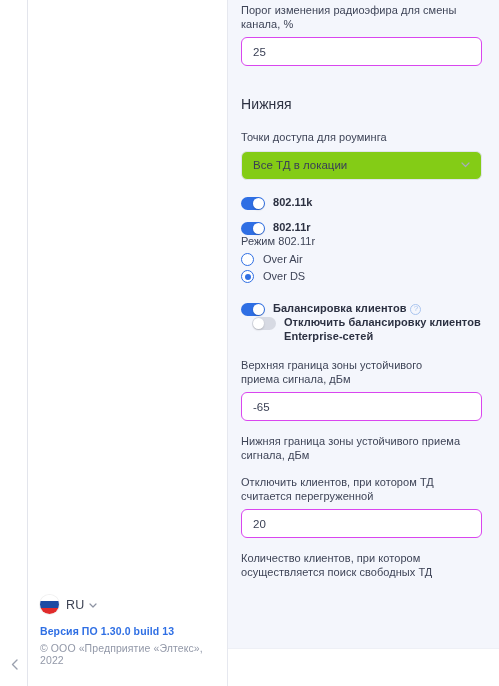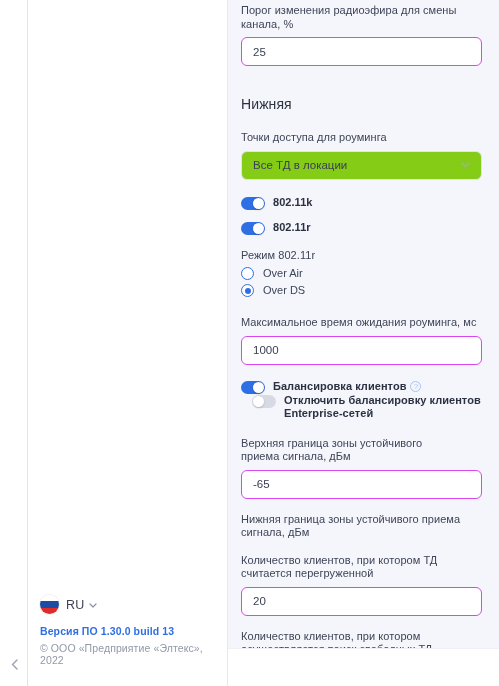--- a/index.html
+++ b/index.html
@@ -337,38 +337,34 @@
         <span class="toggle-label">802.11k</span>
       </div>
 
       <div class="toggle-row" style="margin-top:11px;">
         <span class="toggle on">
             <span class="knob"></span>
           </span>
         <span class="toggle-label">802.11r</span>
       </div>
 
-      <div style="margin-top:14px;">
+      <div style="">
         <div class="field-label" style="margin-bottom:5px;">Режим 802.11r</div>
 
         <div class="radio-row">
           <span class="radio"></span>
           <span class="radio-label">Over Air</span>
         </div>
 
         <div class="radio-row">
           <span class="radio checked"></span>
           <span class="radio-label">Over DS</span>
         </div>
       </div>
 
-      <div class="field" style="margin-top:15px;">
-        <div class="field-label">Максимальное время ожидания роуминга, мс</div>
-        <div class="input">1000</div>
-      </div>
 
       <div class="toggle-row" style="margin-top:15px;">
         <span class="toggle on">
             <span class="knob"></span>
           </span>
         <span class="toggle-label">
           <span>Балансировка клиентов</span><span class="help-icon">?</span>
         </span>
       </div>
 
@@ -382,21 +378,21 @@
       <div class="field" style="margin-top:16px;">
         <div class="field-label" style="max-width:222px;">Верхняя граница зоны устойчивого приема сигнала, дБм</div>
         <div class="input">-65</div>
       </div>
 
       <div class="field" style="margin-top:14px;">
         <div class="field-label">Нижняя граница зоны устойчивого приема сигнала, дБм</div>
       </div>
 
       <div class="field" style="margin-top:14px;">
-        <div class="field-label">Количество клиентов, при котором ТД считается перегруженной</div>
+        <div class="field-label">Отключить клиентов, при котором ТД считается перегруженной</div>
         <div class="input">20</div>
       </div>
 
       <div class="field" style="margin-top:14px;">
         <div class="field-label">Количество клиентов, при котором осуществляется поиск свободных ТД</div>
 
       </div>
 
     </div>
     <div class="panel-bottom-gap"></div>

